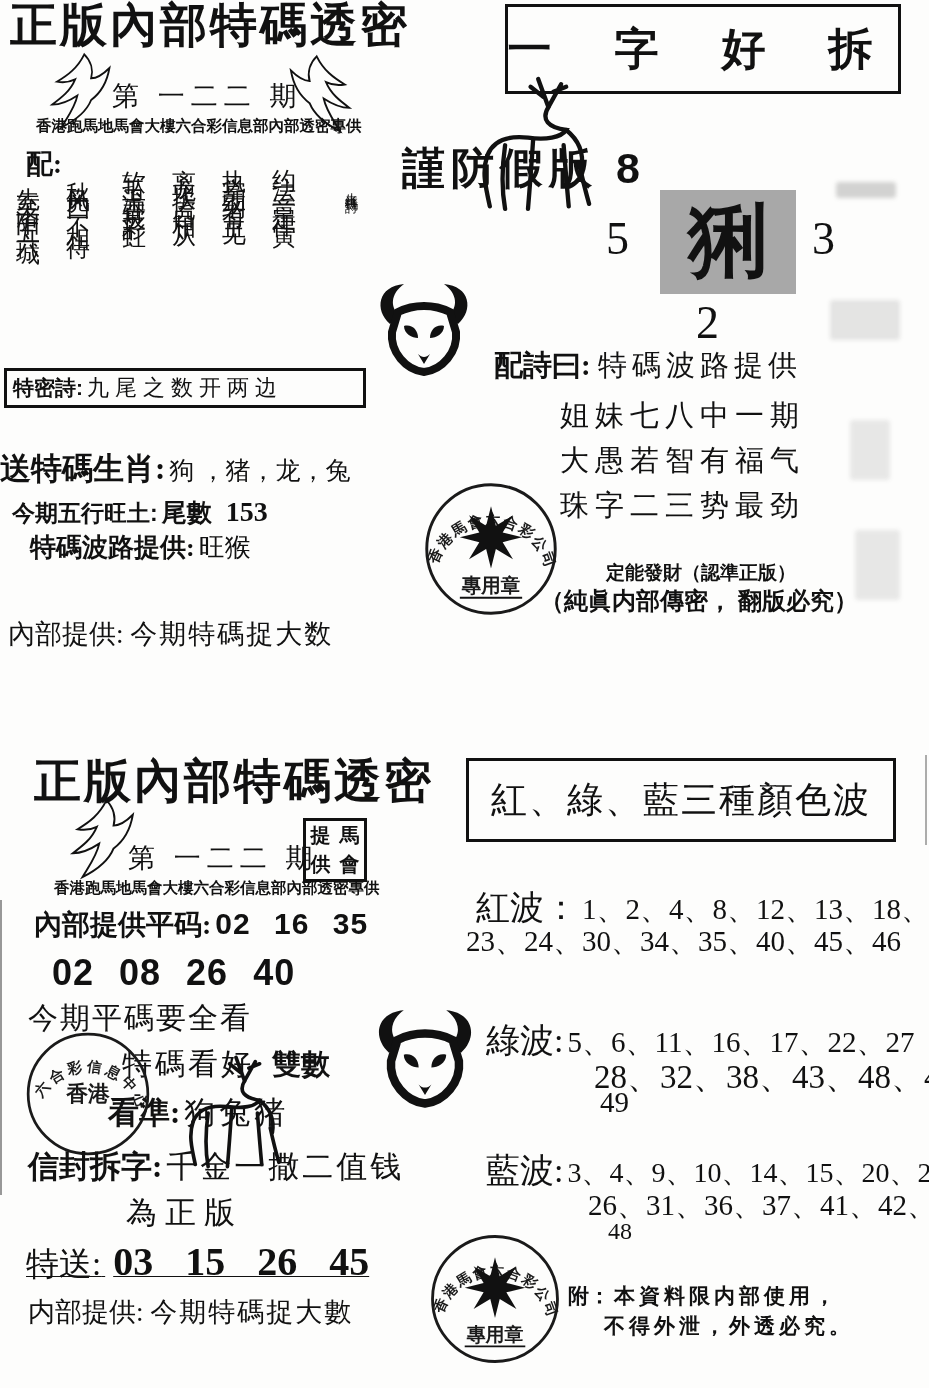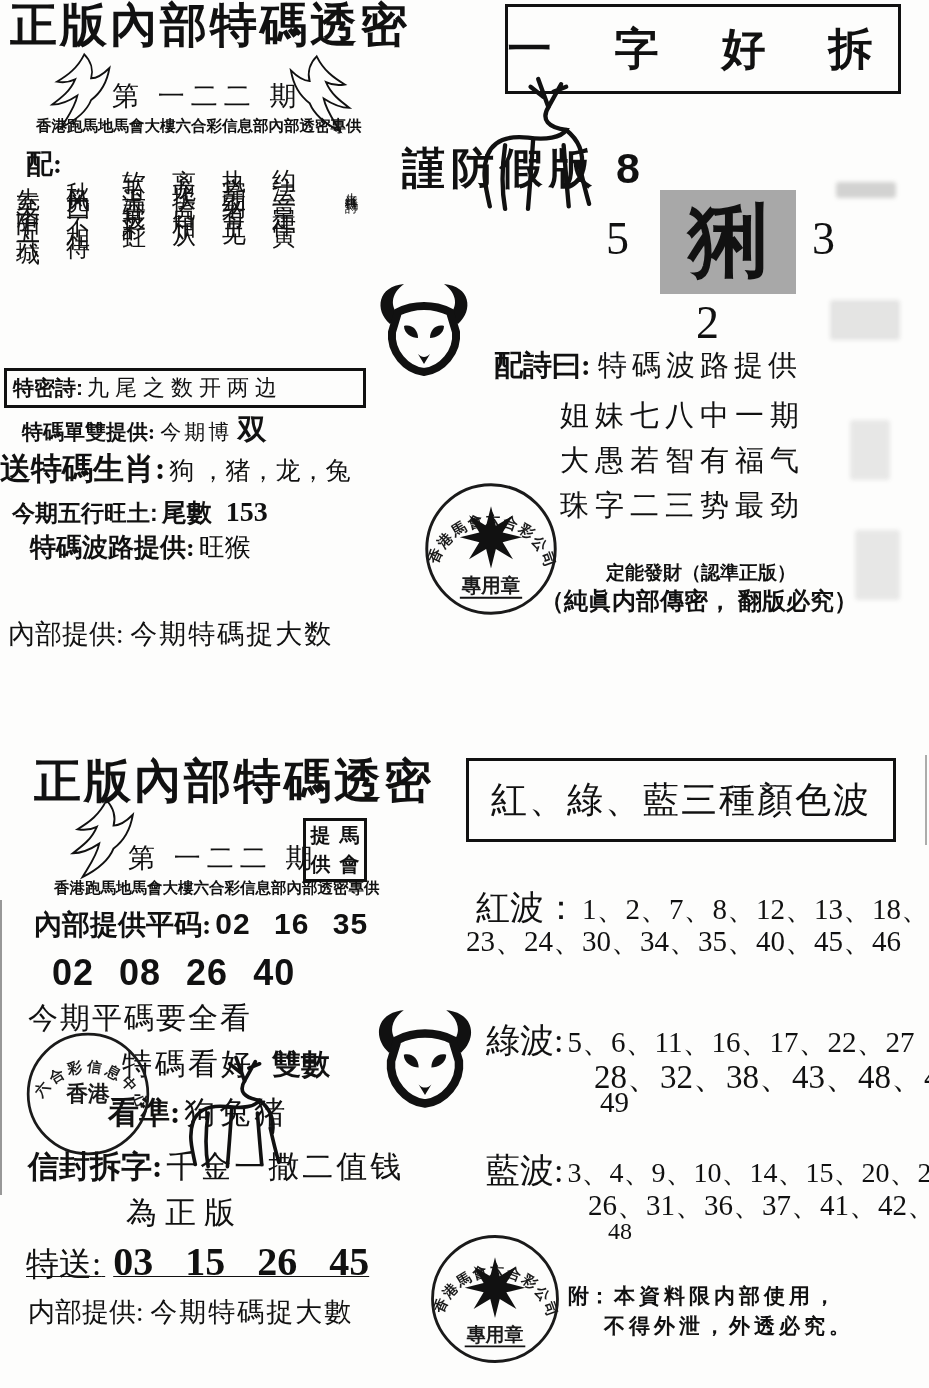--- a/index.html
+++ b/index.html
@@ -50,25 +50,20 @@
   <div class="abs vcol" style="left:168px;top:150px;">离龙坎虎自相从</div>
   <div class="abs vcol" style="left:118px;top:152px;">软玉温香披彩虹</div>
   <div class="abs vcol" style="left:62px;top:162px;">秋风四一不相待</div>
   <div class="abs vcol" style="left:12px;top:168px;">先至洛阳五六城</div>
 
   <div class="abs boxed nowrap" style="left:4px;top:368px;width:344px;height:30px;padding:2px 6px;">
     <span class="sans xb" style="font-size:21px;">特密詩:</span>
     <span style="font-size:22px;letter-spacing:6px;">九尾之数开两边</span>
   </div>
 
-  <div class="abs nowrap" style="left:22px;top:410px;font-size:21px;">
-    <span class="b">特碼單雙提供:</span>
-    <span style="letter-spacing:3px;">今期博</span>
-    <span class="sans xb" style="font-size:29px;">双</span>
-  </div>
 
   <div class="abs nowrap" style="left:0px;top:448px;">
     <span class="xb" style="font-size:31px;">送特碼生肖:</span>
     <span style="font-size:25px;">狗 ，猪，龙，兔</span>
   </div>
 
   <div class="abs nowrap" style="left:12px;top:496px;">
     <span class="sans xb" style="font-size:23px;">今期五行旺土:</span>
     <span class="xb" style="font-size:25px;">尾數</span>
     <span class="b" style="font-size:28px;margin-left:10px;">153</span>
@@ -207,21 +202,21 @@
     <span>内部提供:</span>
     <span style="letter-spacing:2px;">今期特碼捉大數</span>
   </div>
 
   <div class="abs boxed nowrap" style="left:466px;top:758px;width:424px;height:78px;display:flex;align-items:center;justify-content:center;">
     <span style="font-size:36px;letter-spacing:2px;">紅、綠、藍三種顏色波</span>
   </div>
 
   <div class="abs nowrap" style="left:476px;top:885px;">
     <span style="font-size:34px;">紅波：</span>
-    <span style="font-size:29px;">1、2、7、8、12、13、18、</span>
+    <span style="font-size:29px;">1、2、4、8、12、13、18、</span>
   </div>
   <div class="abs nowrap" style="left:466px;top:922px;font-size:29px;">23、24、30、34、35、40、45、46</div>
 
   <svg class="abs" style="left:372px;top:1004px;width:106px;height:110px;" viewBox="0 0 100 100">
     <path d="M16 44 C0 30 4 6 30 4 C16 14 16 28 26 36 Z" fill="#111"></path>
     <path d="M84 44 C100 30 96 6 70 4 C84 14 84 28 74 36 Z" fill="#111"></path>
     <path d="M24 32 C40 24 60 24 76 32 L82 52 C84 72 68 90 50 92 C32 90 16 72 18 52 Z" fill="none" stroke="#111" stroke-width="8"></path>
     <path d="M30 46 C38 44 44 50 44 58 C38 58 30 54 30 46 Z" fill="#111"></path>
     <path d="M70 46 C62 44 56 50 56 58 C62 58 70 54 70 46 Z" fill="#111"></path>
     <path d="M44 74 C48 78 52 78 56 74 L50 84 Z" fill="#111"></path>

